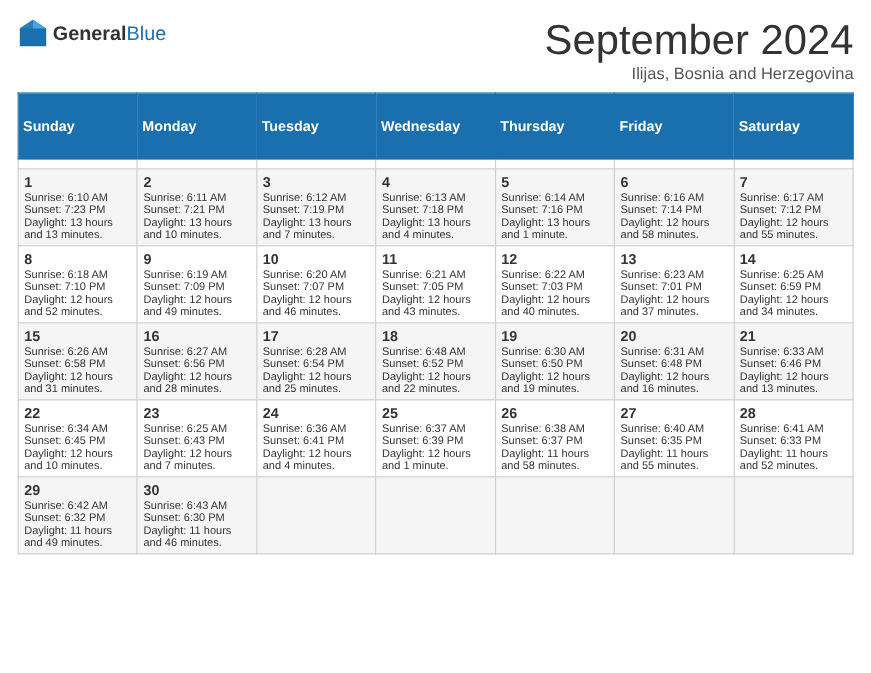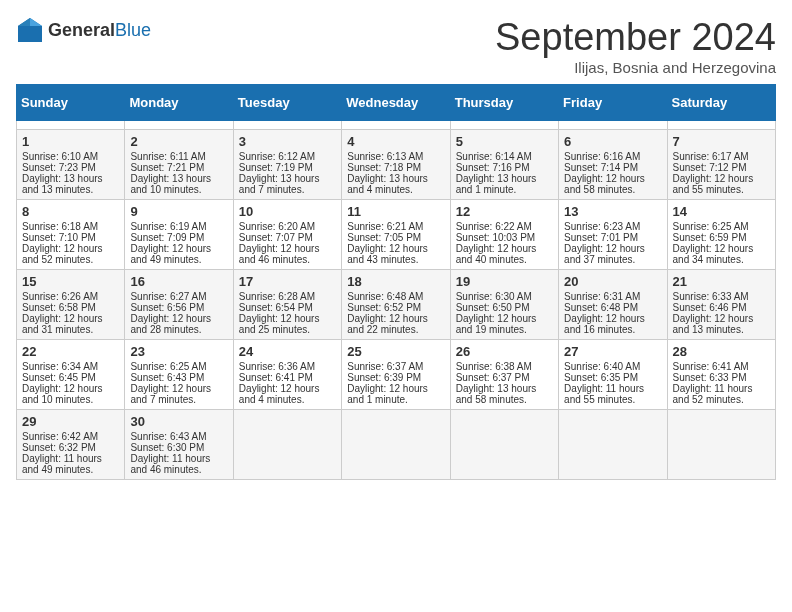--- a/index.html
+++ b/index.html
@@ -31,21 +31,21 @@
     .calendar {
       width: 100%;
       border-collapse: collapse;
       border: 1px solid #ccc;
     }
     .calendar th {
       background-color: #1a6faf;
       color: white;
       font-size: 13px;
       font-weight: bold;
-      padding: 10px 4px;
+      padding: 22px 4px;
       text-align: left;
       border: 1px solid #1a6faf;
     }
     .calendar td {
       vertical-align: top;
       border: 1px solid #ccc;
       padding: 4px 5px;
       font-size: 10px;
       color: #333;
       width: calc(100% / 7);
@@ -173,21 +173,21 @@
         </td>
         <td>
           <span class="day-number">11</span>
           <div>Sunrise: 6:21 AM</div>
           <div>Sunset: 7:05 PM</div>
           <div>Daylight: 12 hours and 43 minutes.</div>
         </td>
         <td>
           <span class="day-number">12</span>
           <div>Sunrise: 6:22 AM</div>
-          <div>Sunset: 10:03 PM</div>
+          <div>Sunset: 7:03 PM</div>
           <div>Daylight: 12 hours and 40 minutes.</div>
         </td>
         <td>
           <span class="day-number">13</span>
           <div>Sunrise: 6:23 AM</div>
           <div>Sunset: 7:01 PM</div>
           <div>Daylight: 12 hours and 37 minutes.</div>
         </td>
         <td>
           <span class="day-number">14</span>
@@ -262,21 +262,21 @@
         <td>
           <span class="day-number">25</span>
           <div>Sunrise: 6:37 AM</div>
           <div>Sunset: 6:39 PM</div>
           <div>Daylight: 12 hours and 1 minute.</div>
         </td>
         <td>
           <span class="day-number">26</span>
           <div>Sunrise: 6:38 AM</div>
           <div>Sunset: 6:37 PM</div>
-          <div>Daylight: 13 hours and 58 minutes.</div>
+          <div>Daylight: 11 hours and 58 minutes.</div>
         </td>
         <td>
           <span class="day-number">27</span>
           <div>Sunrise: 6:40 AM</div>
           <div>Sunset: 6:35 PM</div>
           <div>Daylight: 11 hours and 55 minutes.</div>
         </td>
         <td>
           <span class="day-number">28</span>
           <div>Sunrise: 6:41 AM</div>

